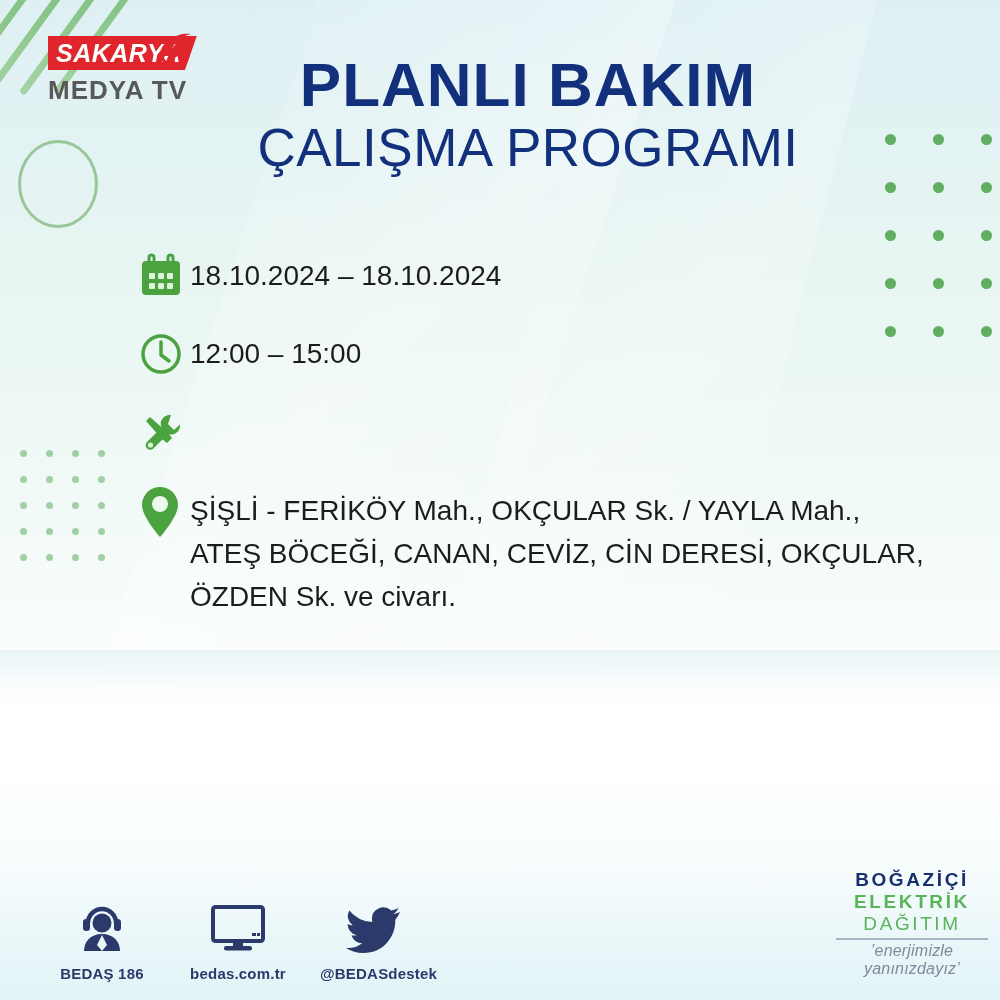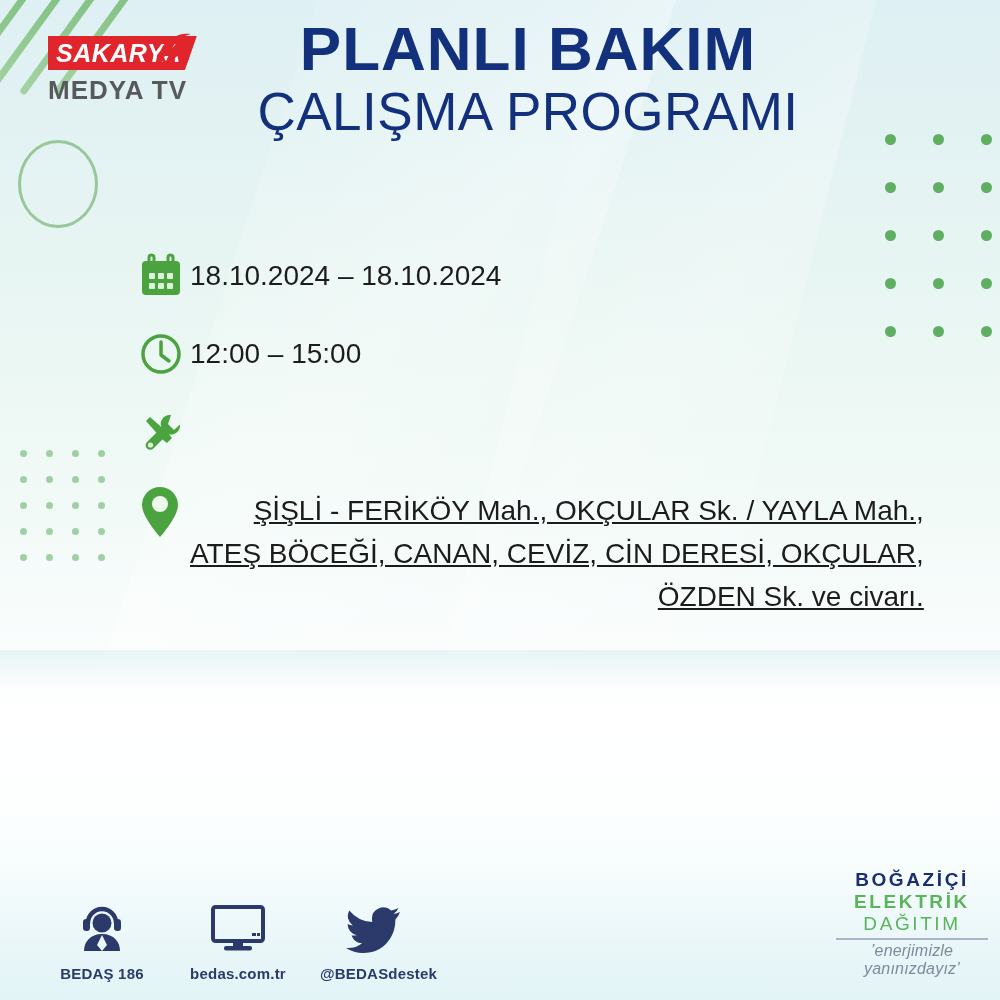--- a/index.html
+++ b/index.html
@@ -81,37 +81,38 @@
   .smtv-sub {
     margin-top:3px; color:#58595b; font-weight:bold;
     font-size:26px; letter-spacing:1px; line-height:30px;
   }
 
   
   .title-wrap { position:absolute; left:228px; top:16px; width:600px; text-align:center; }
   .title-main {
     color:#12307c; font-weight:bold; font-size:62px; line-height:66px;
     letter-spacing:1px;
+    margin-top:36px;
   }
   .title-sub {
     color:#12307c; font-size:53px; line-height:60px; letter-spacing:.5px; font-weight:500;
   }
 
   
-  .info { position:absolute; left:138px; top:250px; width:840px;text-align:right; }
+  .info { position:absolute; left:138px; top:250px; width:840px; }
   .row { display:flex; align-items:flex-start; margin-bottom:26px; }
   .row .ico { flex:0 0 52px; height:52px; display:flex; align-items:center; justify-content:flex-start; }
   .row .txt {
     color:#1c1c1c; font-size:28px; line-height:42px; padding-top:5px;
     font-family:"Liberation Sans", sans-serif;
   }
   .row.addr { margin-top:4px; }
   .row.addr .ico { padding-top:4px; }
   .row.addr .txt { font-size:28px; line-height:43px; }
-  .row.addr .txt div { white-space:nowrap;text-decoration:underline; }
+  .row.addr .txt div { white-space:nowrap; }
 
   
   .footer { position:absolute; left:48px; bottom:18px; display:flex; gap:28px; }
   .fitem { width:108px; text-align:center; }
   .fitem .fico { height:58px; display:flex; align-items:flex-end; justify-content:center; }
   .fitem .flabel {
     margin-top:10px; color:#2b3a6b; font-size:15px; font-weight:bold; letter-spacing:.2px;
     white-space:nowrap;
   }
 

